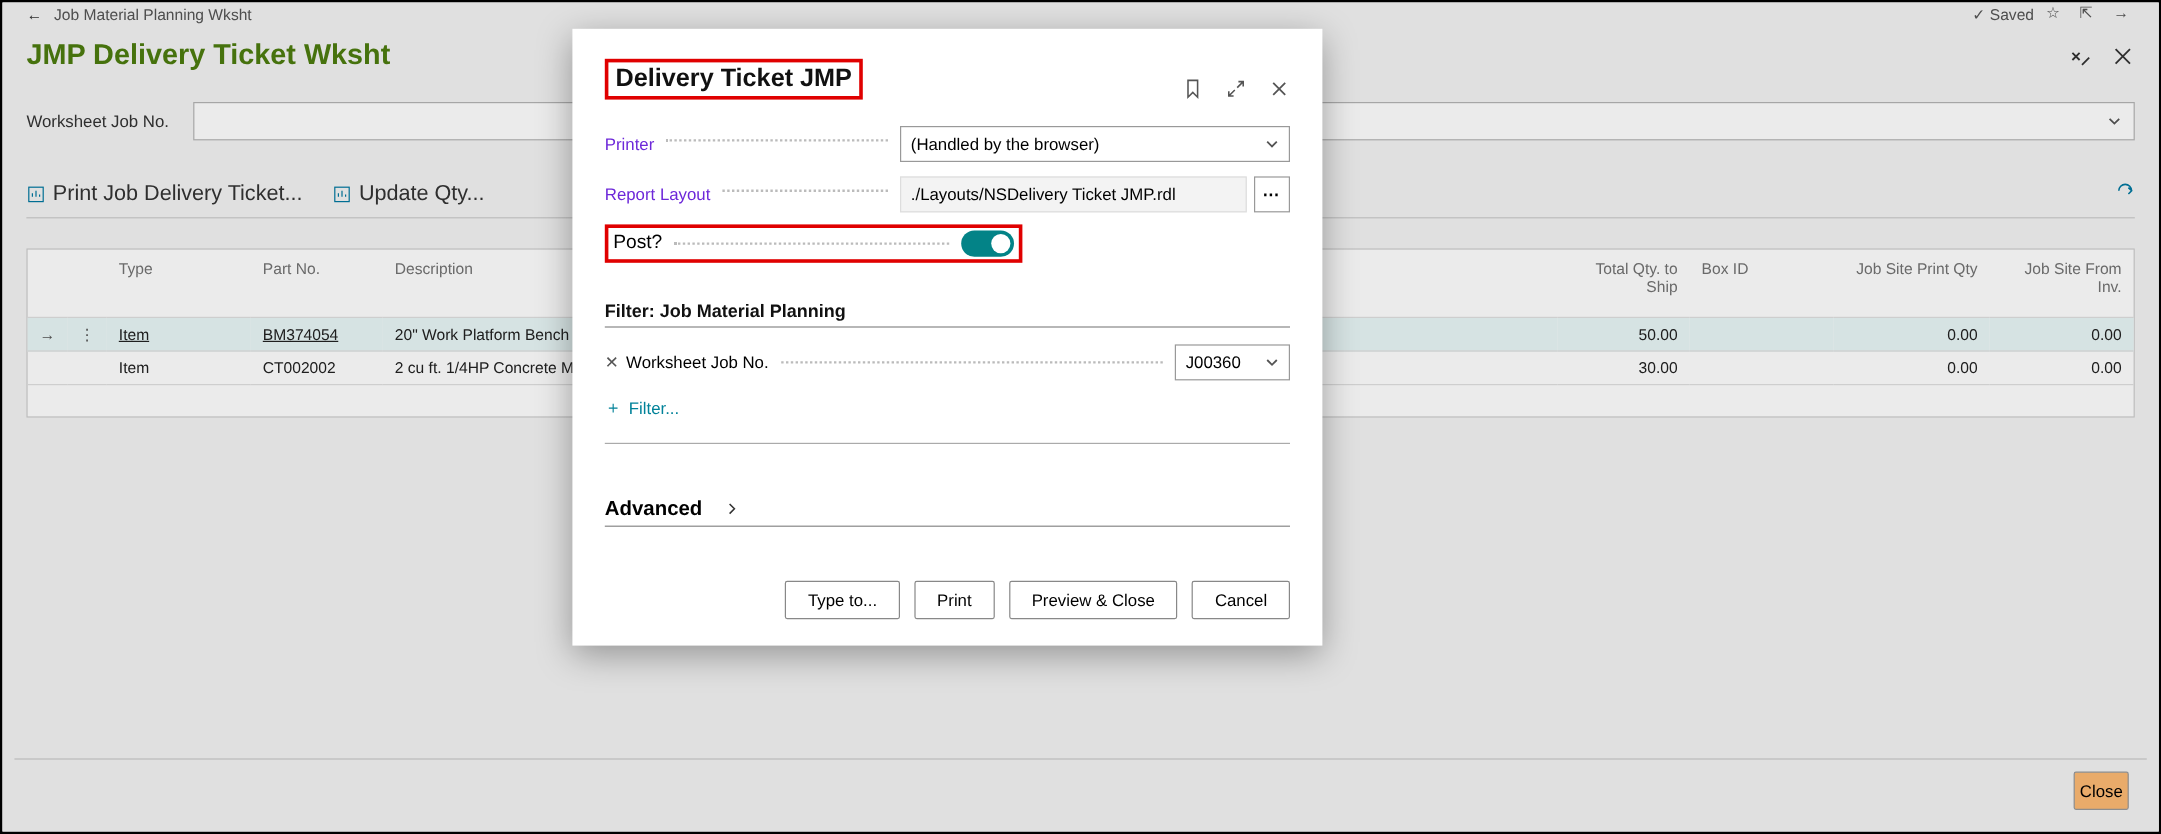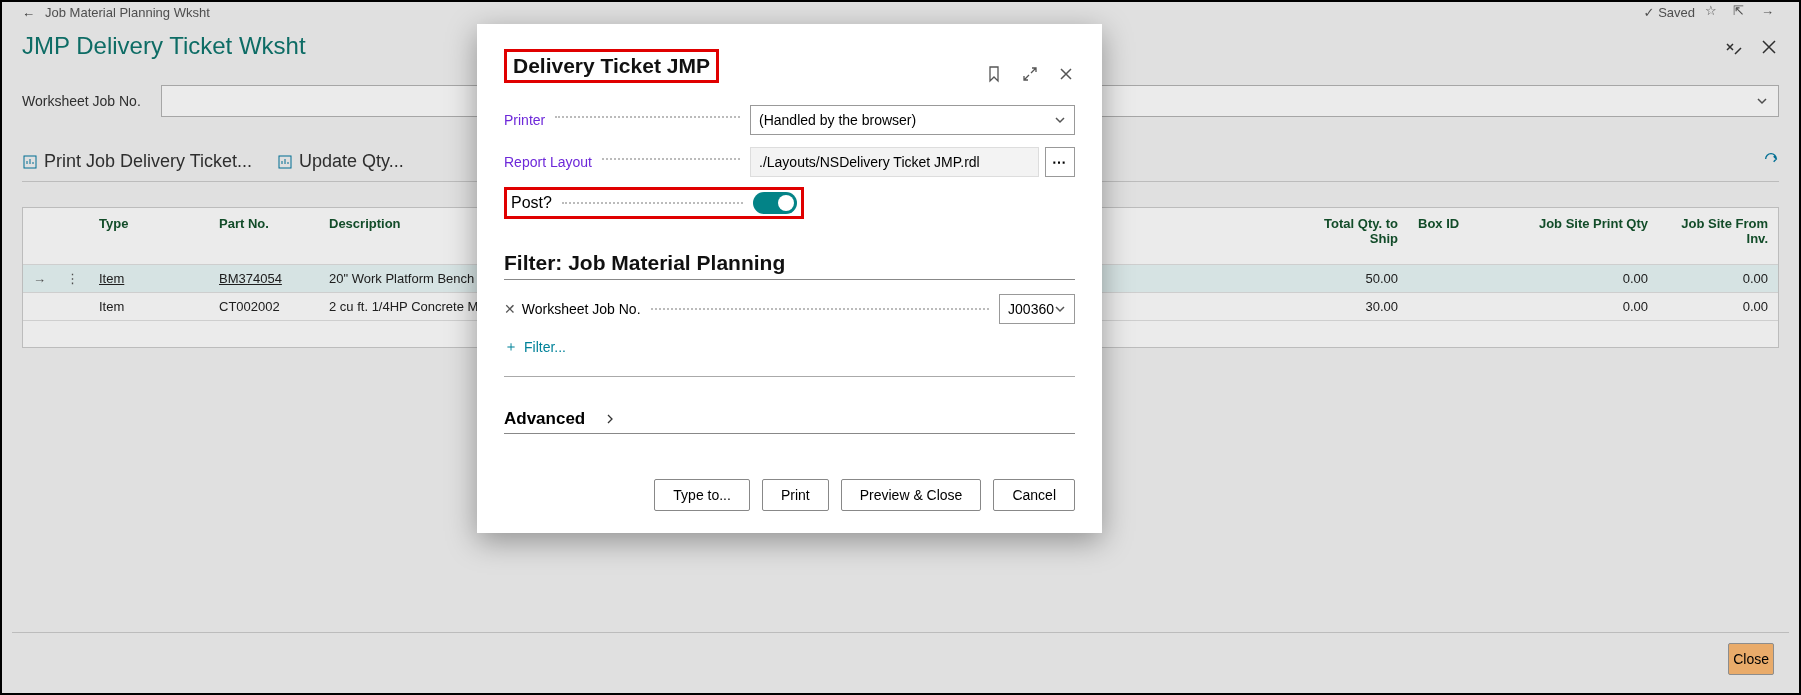--- a/index.html
+++ b/index.html
@@ -9,41 +9,41 @@
   .backdrop { position:absolute; inset:0; background:#f3f3f3; }
   .dim { position:absolute; inset:0; background:rgba(0,0,0,0.08); pointer-events:none; }
   
   
   .topbar { position:absolute; top:0; left:0; right:0; height:20px; display:flex; align-items:center; font-size:13px; color:#555; padding:0 20px; }
   .topbar .back { color:#333; margin-right:10px; }
   .topbar .spacer { flex:1; }
   .topbar .ic { width:18px; height:18px; margin-left:10px; color:#555; }
   
   
-  .page-title { position:absolute; top:30px; left:20px; font-size:24px; font-weight:400; color:#0f766e; }
+  .page-title { position:absolute; top:30px; left:20px; font-size:24px; font-weight:700; color:#4d7c0f; }
   
   
   .win-controls { position:absolute; top:35px; right:20px; display:flex; gap:15px; color:#333; }
   .win-controls svg { width:20px; height:20px; }
   
   
   .wjn-row { position:absolute; top:83px; left:20px; right:20px; display:flex; align-items:center; font-size:14px; }
   .wjn-label { color:#333; }
   .wjn-field { flex:1; margin-left:20px; height:32px; border:1px solid #b5b5b5; background:#fff; display:flex; align-items:center; justify-content:flex-end; padding:0 10px; cursor:pointer; }
   
   
   .toolbar { position:absolute; top:140px; left:20px; right:20px; height:40px; display:flex; align-items:center; gap:25px; font-size:18px; color:#333; border-bottom:1px solid #ccc; }
   .toolbar .tbtn { display:flex; align-items:center; gap:6px; cursor:pointer; }
   .toolbar svg { width:16px; height:16px; color:#0078a0; }
   .toolbar .share { margin-left:auto; color:#0078a0; }
   
   
   .grid { position:absolute; top:205px; left:20px; right:20px; border:1px solid #ccc; background:#fff; }
   .grid table { width:100%; border-collapse:collapse; font-size:13px; }
-  .grid th { text-align:left; font-weight:700; color:#14532d; padding:8px 10px 18px; vertical-align:top; position:relative;}
+  .grid th { text-align:left; font-weight:400; color:#737373; padding:8px 10px 18px; vertical-align:top; position:relative;}
   .grid th.r, .grid td.r { text-align:right; }
   .grid td { padding:6px 10px; border-top:1px solid #e0e0e0; color:#222; }
   .grid tr.sel td { background:#e9f7f7; }
   .grid .rowptr { width:26px; text-align:center; color:#555;}
   .grid .menu3 { width:24px; text-align:center; color:#555; cursor:pointer;}
   .grid .link { text-decoration:underline; color:#222; }
   .grid tr.empty td { height:26px; }
   
   
   .bottom-close { position:absolute; bottom:18px; right:25px; padding:7px 4px; border:1px solid #999; background:#fdba74; font-size:14px; cursor:pointer; border-radius:2px;}
@@ -56,37 +56,37 @@
   .modal-head .hspace { flex:1; }
   .modal-head svg { width:18px; height:18px; color:#555; margin-left:18px; cursor:pointer; }
   
   .highlight { border:3px solid #e00000; padding:2px 6px; display:inline-block; }
   .highlight-row { border:3px solid #e00000; padding:2px 4px; display:flex; align-items:center; }
   
   .frow { display:flex; align-items:center; margin-top:22px; font-size:14px; }
   .frow .flab { color:#6d28d9; white-space:nowrap; }
   .frow .dots { flex:1; border-bottom:2px dotted #bbb; margin:0 10px; height:1px; position:relative; top:-3px;}
   .frow .fval { width:325px; }
-  .sel-box { height:30px; border:1px solid #999; padding:0 8px; display:flex; align-items:center; justify-content:space-between; background:#fff; cursor:pointer;}
+  .sel-box { height:30px; border:1px solid #999; padding:0 8px; display:flex; align-items:center; justify-content:space-between; background:#fff; cursor:pointer;gap:20px;}
   .ro-box { height:30px; border:1px solid #ddd; background:#f3f3f3; padding:0 8px; display:flex; align-items:center; }
   .ell-btn { width:30px; height:30px; border:1px solid #999; display:inline-flex; align-items:center; justify-content:center; margin-left:6px; cursor:pointer; letter-spacing:2px; font-weight:bold;}
   .layout-wrap { display:flex; align-items:center; width:325px;border-radius:13px;}
   .layout-wrap .ro-box { flex:1; }
   
   .toggle { width:44px; height:22px; border-radius:11px; background:#038387; position:relative; cursor:pointer;}
   .toggle::after { content:""; position:absolute; right:3px; top:3px; width:16px; height:16px; background:#fff; border-radius:50%; }
   
-  .sec-title { font-size:21px; font-weight:600; color:#111; margin-top:32px; padding-bottom:4px; border-bottom:1px solid #888; }
+  .sec-title { font-size:15px; font-weight:600; color:#111; margin-top:32px; padding-bottom:4px; border-bottom:1px solid #888; }
   
   .filter-row { display:flex; align-items:center; margin-top:14px; font-size:14px; }
   .filter-row .x { color:#555; margin-right:6px; cursor:pointer;}
   .addfilter { margin-top:14px; color:#008299; font-size:14px; display:flex; align-items:center; gap:6px; cursor:pointer; }
   .subsep { margin-top:20px; border-top:1px solid #aaa; }
   
-  .adv { margin-top:32px; font-size:17px; font-weight:600; display:flex; align-items:center; gap:20px; border-bottom:1px solid #888; padding-bottom:4px; cursor:pointer;}
+  .adv { margin-top:44px; font-size:17px; font-weight:600; display:flex; align-items:center; gap:20px; border-bottom:1px solid #888; padding-bottom:4px; cursor:pointer;}
   .adv svg{ width:10px; height:10px;}
   
   .modal-foot { display:flex; justify-content:flex-end; gap:12px; margin-top:45px; }
   .modal-foot button { padding:7px 18px; border:1px solid #888; background:#fff; font-size:14px; cursor:pointer; border-radius:2px;}
   
 </style>
 </head>
 <body>
 
 <div class="backdrop">
@@ -234,21 +234,21 @@
     <span class="dots"></span>
     <div class="layout-wrap">
       <div class="ro-box">
           <span>./Layouts/NSDelivery Ticket JMP.rdl</span>
         </div>
       <div class="ell-btn">⋯</div>
     </div>
   </div>
 
   <div style="margin-top:10px">
-    <div class="highlight-row" style="width:300px">
+    <div class="highlight-row" style="width:348px">
       <span class="flab">Post?</span>
       <span class="dots" style="flex:1; border-bottom:2px dotted #bbb; margin:0 10px; height:1px;"></span>
       <div class="toggle"></div>
     </div>
   </div>
 
   <div class="sec-title">Filter: Job Material Planning</div>
 
   <div class="filter-row">
     <span class="x">✕</span>

